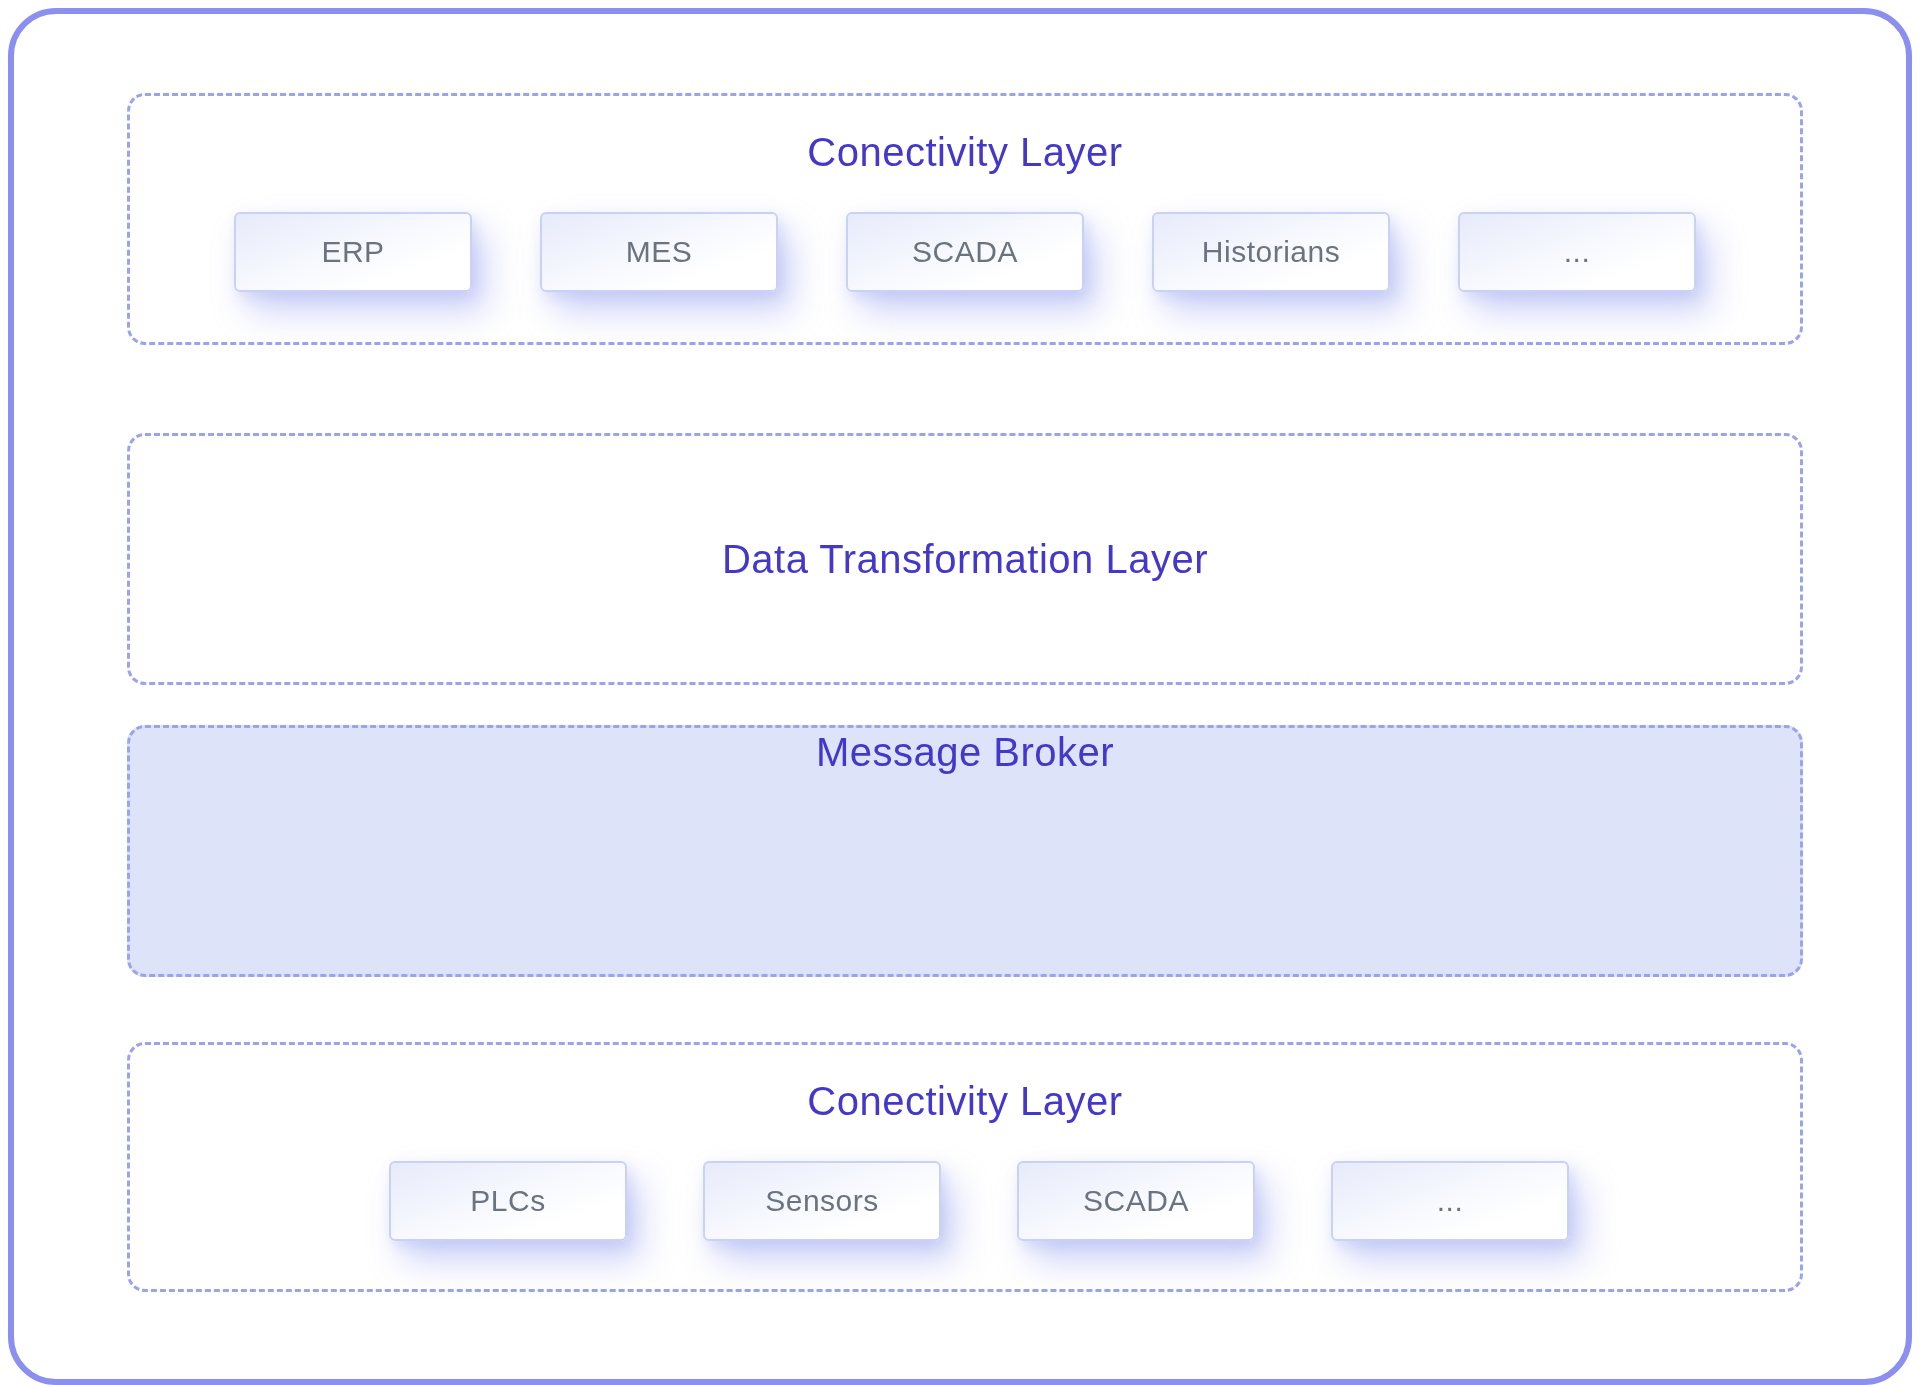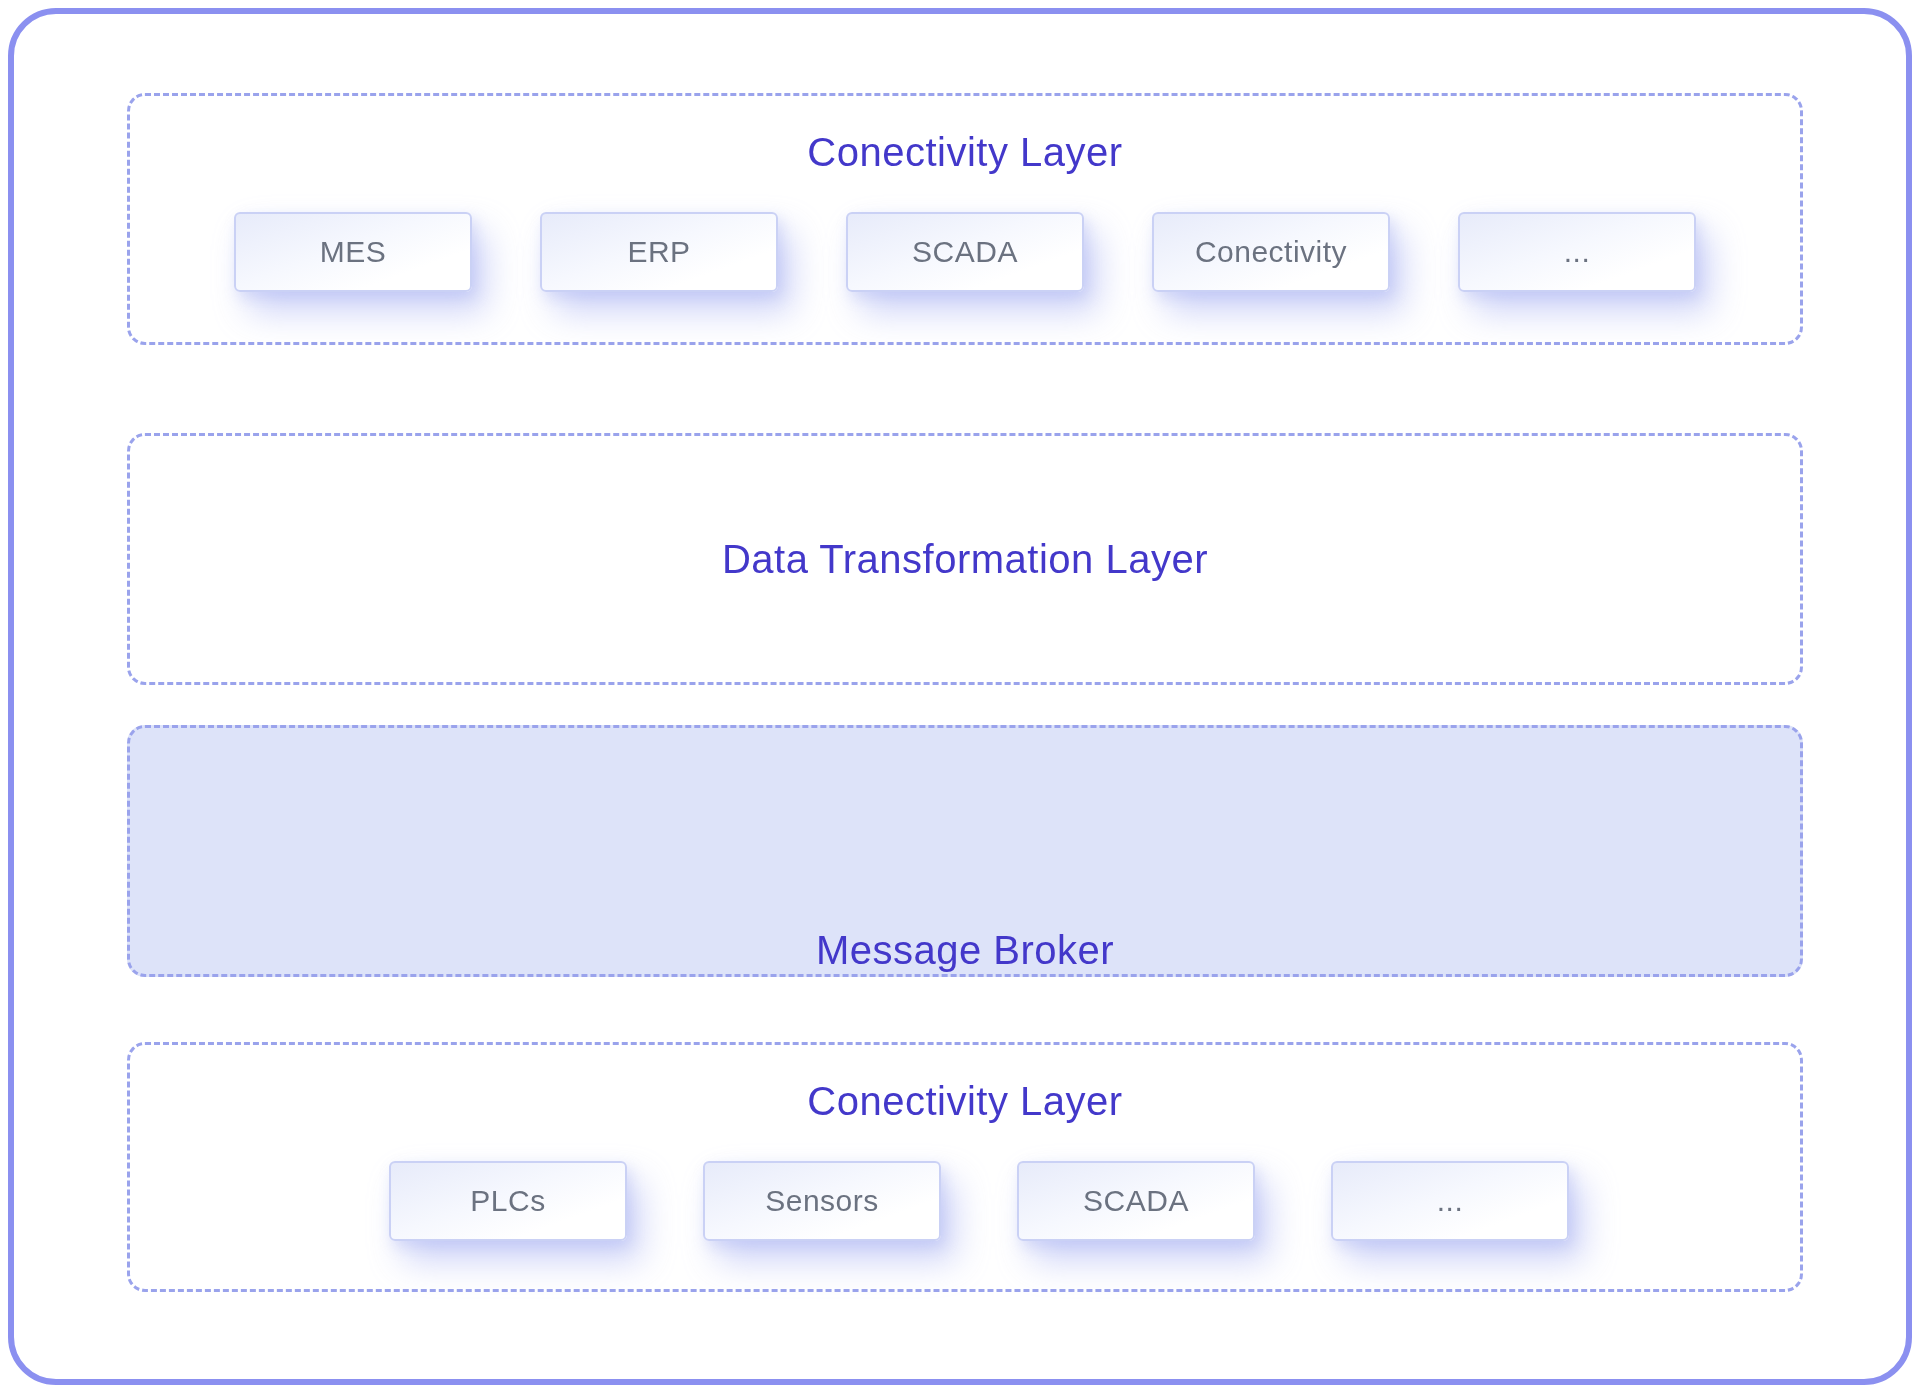--- a/index.html
+++ b/index.html
@@ -20,21 +20,21 @@
   }
 
   .section {
     position: absolute;
     left: 127px; width: 1676px;
     border: 3px dashed #9aa3ec;
     border-radius: 18px;
   }
   .section-top        { top: 93px;   height: 252px; display: flex; flex-direction: column; align-items: center; padding-top: 32px; }
   .section-transform  { top: 433px;  height: 252px; display: flex; align-items: center; justify-content: center; }
-  .section-broker     { top: 725px;  height: 252px; display: flex; align-items: flex-end; justify-content: center; background: #dde3f9; }
+  .section-broker     { top: 725px;  height: 252px; display: flex; align-items: flex-start; justify-content: center; background: #dde3f9; }
   .section-bottom     { top: 1042px; height: 250px; display: flex; flex-direction: column; align-items: center; padding-top: 32px; }
 
   .section-title {
     color: #4338ca;
     font-size: 40px;
     line-height: 48px;
     font-weight: 400;
     letter-spacing: 0.5px;
     white-space: nowrap;
   }
@@ -61,30 +61,30 @@
 <body>
 
 <div class="canvas">
 
   <div class="outer-frame"></div>
 
   <div class="section section-top">
     <div class="section-title">Conectivity Layer</div>
     <div class="box-row row-top">
       <div class="node-box">
-        <span>MES</span>
+        <span>ERP</span>
       </div>
       <div class="node-box">
-        <span>ERP</span>
+        <span>MES</span>
       </div>
       <div class="node-box">
         <span>SCADA</span>
       </div>
       <div class="node-box">
-        <span>Conectivity</span>
+        <span>Historians</span>
       </div>
       <div class="node-box">
         <span>...</span>
       </div>
     </div>
   </div>
 
   <div class="section section-transform">
     <div class="section-title">Data Transformation Layer</div>
   </div>

